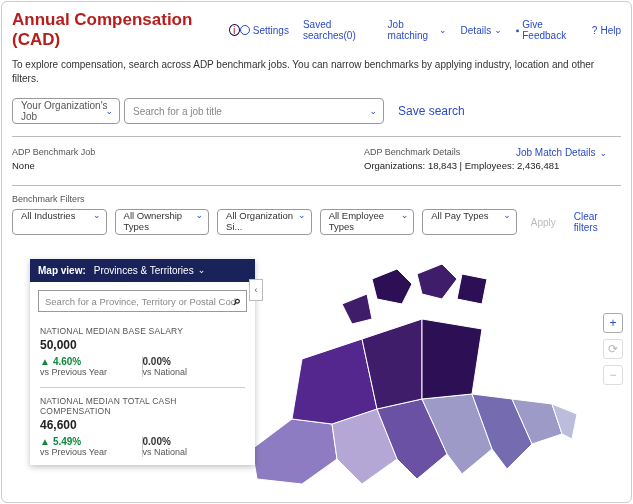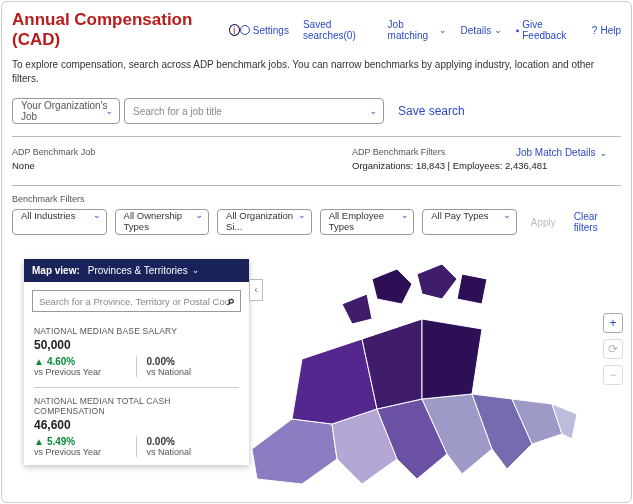--- a/index.html
+++ b/index.html
@@ -19,51 +19,51 @@
 .searchrow { display: flex; align-items: center; gap: 4px; padding: 2px 10px 12px 10px; }
 .select, .input { border: 1px solid #999; border-radius: 4px; height: 26px; display: flex; align-items: center; padding: 0 8px; font-size: 10px; color: #555; position: relative; }
 .select .chev { position: absolute; right: 6px; color: #2a4ac7; font-size: 9px; }
 .orgselect { width: 108px; }
 .jobinput { width: 260px; color: #888; }
 .jobinput .chev { position: absolute; right: 6px; color: #2a4ac7; font-size: 9px; }
 .savesearch { color: #2a4ac7; font-size: 12px; margin-left: 10px; cursor: pointer; }
 
 hr.sep { border: none; border-top: 1px solid #bbb; margin: 0 10px; }
 
-.detailrow { display: flex; padding: 10px 10px 14px 10px; position: relative; }
+.detailrow { display: flex; padding: 10px 10px 14px 10px; position: relative; gap: 12px; }
 .detailcol { display: flex; flex-direction: column; gap: 3px; }
 .detailcol .label { font-size: 9px; color: #555; }
 .detailcol .val { font-size: 9.5px; color: #222; }
 .detailcol.left { width: 340px; }
 .detailcol.mid { flex: 1; }
 .matchlink { position: absolute; right: 24px; top: 10px; color: #2a4ac7; font-size: 10px; display:flex;align-items:center;gap:4px; cursor:pointer; }
 
 .filtersection { padding: 8px 10px 6px 10px; }
 .filterslabel { font-size: 9px; color: #555; margin-bottom: 5px; }
 .filterrow { display: flex; align-items: center; gap: 8px; }
 .fsel { border: 1px solid #999; border-radius: 4px; height: 26px; width: 100px; display:flex;align-items:flex-start; padding:0 8px; font-size:9.5px; color:#333; position:relative; }
 .fsel .chev { position:absolute; right:5px; color:#2a4ac7; font-size:9px; }
 .applybtn { color:#bbb; font-size:10px; margin-left:6px; }
 .clearbtn { color:#2a4ac7; font-size:10px; margin-left:10px; cursor:pointer; }
 
 .maparea { position: relative; height: 240px; margin-top: 18px; }
-.mapcard { position:absolute; left: 22px; top: 0; width: 225px; background:#fff; box-shadow: 0 2px 6px rgba(0,0,0,0.25); z-index: 5; }
+.mapcard { position:absolute; left: 28px; top: 0; width: 225px; background:#fff; box-shadow: 0 2px 6px rgba(0,0,0,0.25); z-index: 5; }
 .mapcardheader { background:#19235a; color:#fff; padding:6px 8px; display:flex; align-items:center; gap:8px; font-size:10px; }
 .mapcardheader .mv { font-weight:bold; }
 .mapcardheader .chev { font-size:9px; }
 .caret-out { position:absolute; left: 247px; top: 20px; width:14px;height:22px;border:1px solid #bbb;background:#fff;display:flex;align-items:center;justify-content:center;font-size:9px;color:#555; cursor:pointer; z-index:5; }
 .mapsearch { display:flex; align-items:center; border:1px solid #999; margin:8px; height:22px; padding:0 6px; font-size:9.5px; color:#888; position:relative; }
 .mapsearch .sicon { position:absolute; right:5px; font-size:13px; color:#222; font-weight:bold; }
 .statblock { padding: 6px 10px 8px 10px; }
 .statlabel { font-size:8.5px; color:#555; letter-spacing:0.2px; }
 .statval { font-size:12px; font-weight:bold; color:#222; margin-top:2px; }
 .statsplit { display:flex; margin-top:4px; }
 .scol { display:flex; flex-direction:column; }
 .scol.left { width:50%; border-right:1px solid #ccc; }
-.scol.right { width:50%; padding-left:10px; }
+.scol.right { width:50%; }
 .pct { font-size:10px; font-weight:bold; display:flex;align-items:center;gap:3px; }
 .pct.green { color:#0a8a3a; }
 .sub { font-size:9px; color:#555; }
 .divline { border:none;border-top:1px solid #ccc; margin: 2px 10px; }
 
 .mapsvg { position:absolute; left: 160px; top: -10px; width: 470px; height: 260px; z-index:1; }
 .mapctrl { position:absolute; right:8px; top:54px; display:flex; flex-direction:column; gap:6px; z-index:4; }
 .mcbtn { width:20px;height:20px;border:1px solid #aaa;border-radius:3px;display:flex;align-items:center;justify-content:center;background:#fff;font-size:12px;color:#2a4ac7;cursor:pointer; }
 .mcbtn.faint { color:#bbb;border-color:#ddd; }
 </style>
@@ -116,21 +116,21 @@
   </div>
 
   <hr class="sep">
 
   <div class="detailrow">
     <div class="detailcol left">
       <span class="label">ADP Benchmark Job</span>
       <span class="val">None</span>
     </div>
     <div class="detailcol mid">
-      <span class="label">ADP Benchmark Filters</span>
+      <span class="label">ADP Benchmark Details</span>
       <span class="val">Organizations: 18,843  |  Employees: 2,436,481</span>
     </div>
     <span class="matchlink">
         <span>Job Match Details</span>
         <span class="cheveron">⌄</span>
       </span>
   </div>
 
   <hr class="sep">
 

